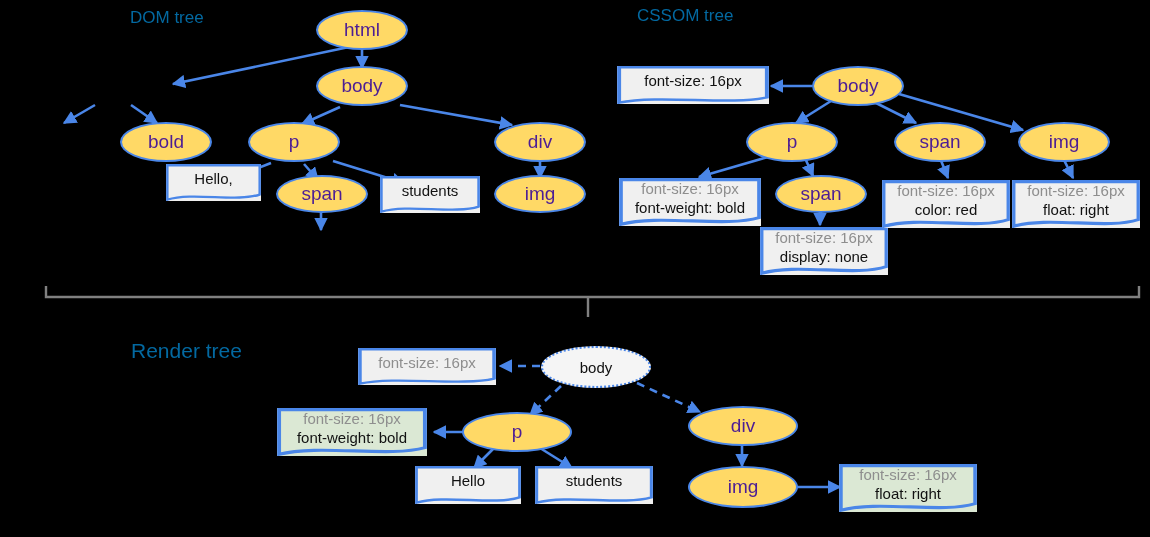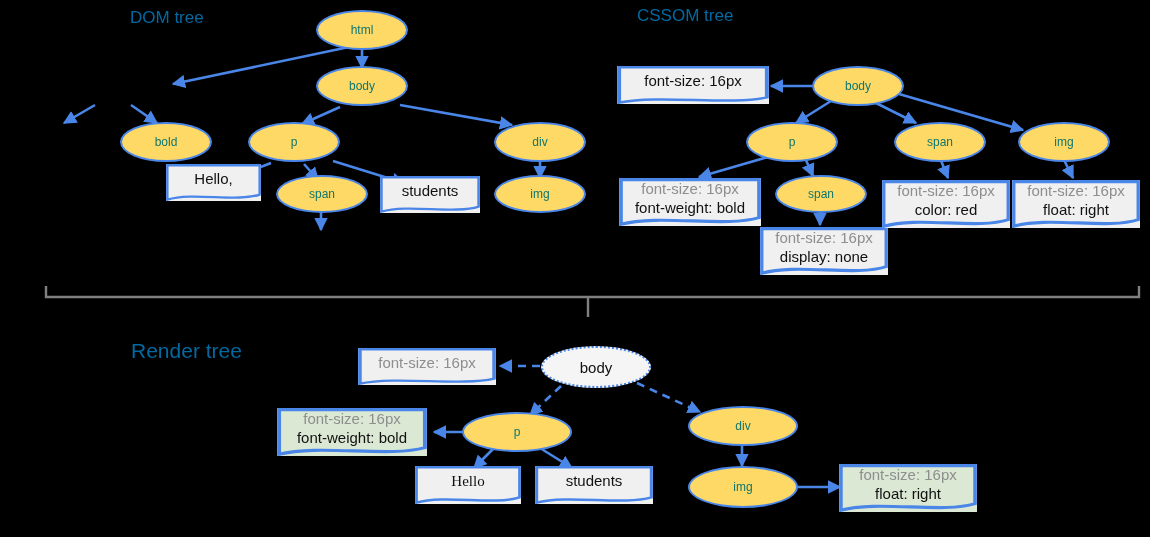--- a/index.html
+++ b/index.html
@@ -40,22 +40,22 @@
     display: flex;
     align-items: center;
     justify-content: center;
     box-sizing: border-box;
     z-index: 5;
   }
   .ellipse {
     border-radius: 50%;
     background: #ffd966;
     border: 2.5px solid #4a86e8;
-    color: #0f766e;
-    font-size: 12px;
+    color: #4c1d95;
+    font-size: 19px;
     text-align: right;
   }
   .ellipse-dotted {
     border-radius: 50%;
     background: #f5f5f5;
     border: 2.5px dotted #4a86e8;
     color: #111111;
     font-size: 15px;
   }
   
@@ -255,21 +255,21 @@
     </svg>
     <div class="docbox-inner">
       <span class="line-inherited">font-size: 16px</span>
       <span class="line-own">font-weight: bold</span>
     </div>
   </div>
 
   <div class="node ellipse" style="left:462px;top:412px;width:110px;height:40px;">p</div>
   <div class="node ellipse" style="left:688px;top:406px;width:110px;height:40px;">div</div>
 
-  <div class="node docbox" style="left:415px;top:466px;width:106px;height:38px;font-family:Liberation Serif, serif;">
+  <div class="node docbox" style="left:415px;top:466px;width:106px;height:38px;">
     <svg class="docbox-shape" viewBox="0 0 100 40" preserveAspectRatio="none">
       <path d="M 1.4 1.4 L 98.6 1.4 L 98.6 33 C 75 41.5 28 30 1.4 38.6 Z" fill="#f0f0f0" stroke="#4a86e8" stroke-width="2.6"></path>
     </svg>
     <div class="docbox-inner">
       <span class="line-own">Hello</span>
     </div>
   </div>
 
   <div class="node docbox" style="left:535px;top:466px;width:118px;height:38px;">
     <svg class="docbox-shape" viewBox="0 0 100 40" preserveAspectRatio="none">

